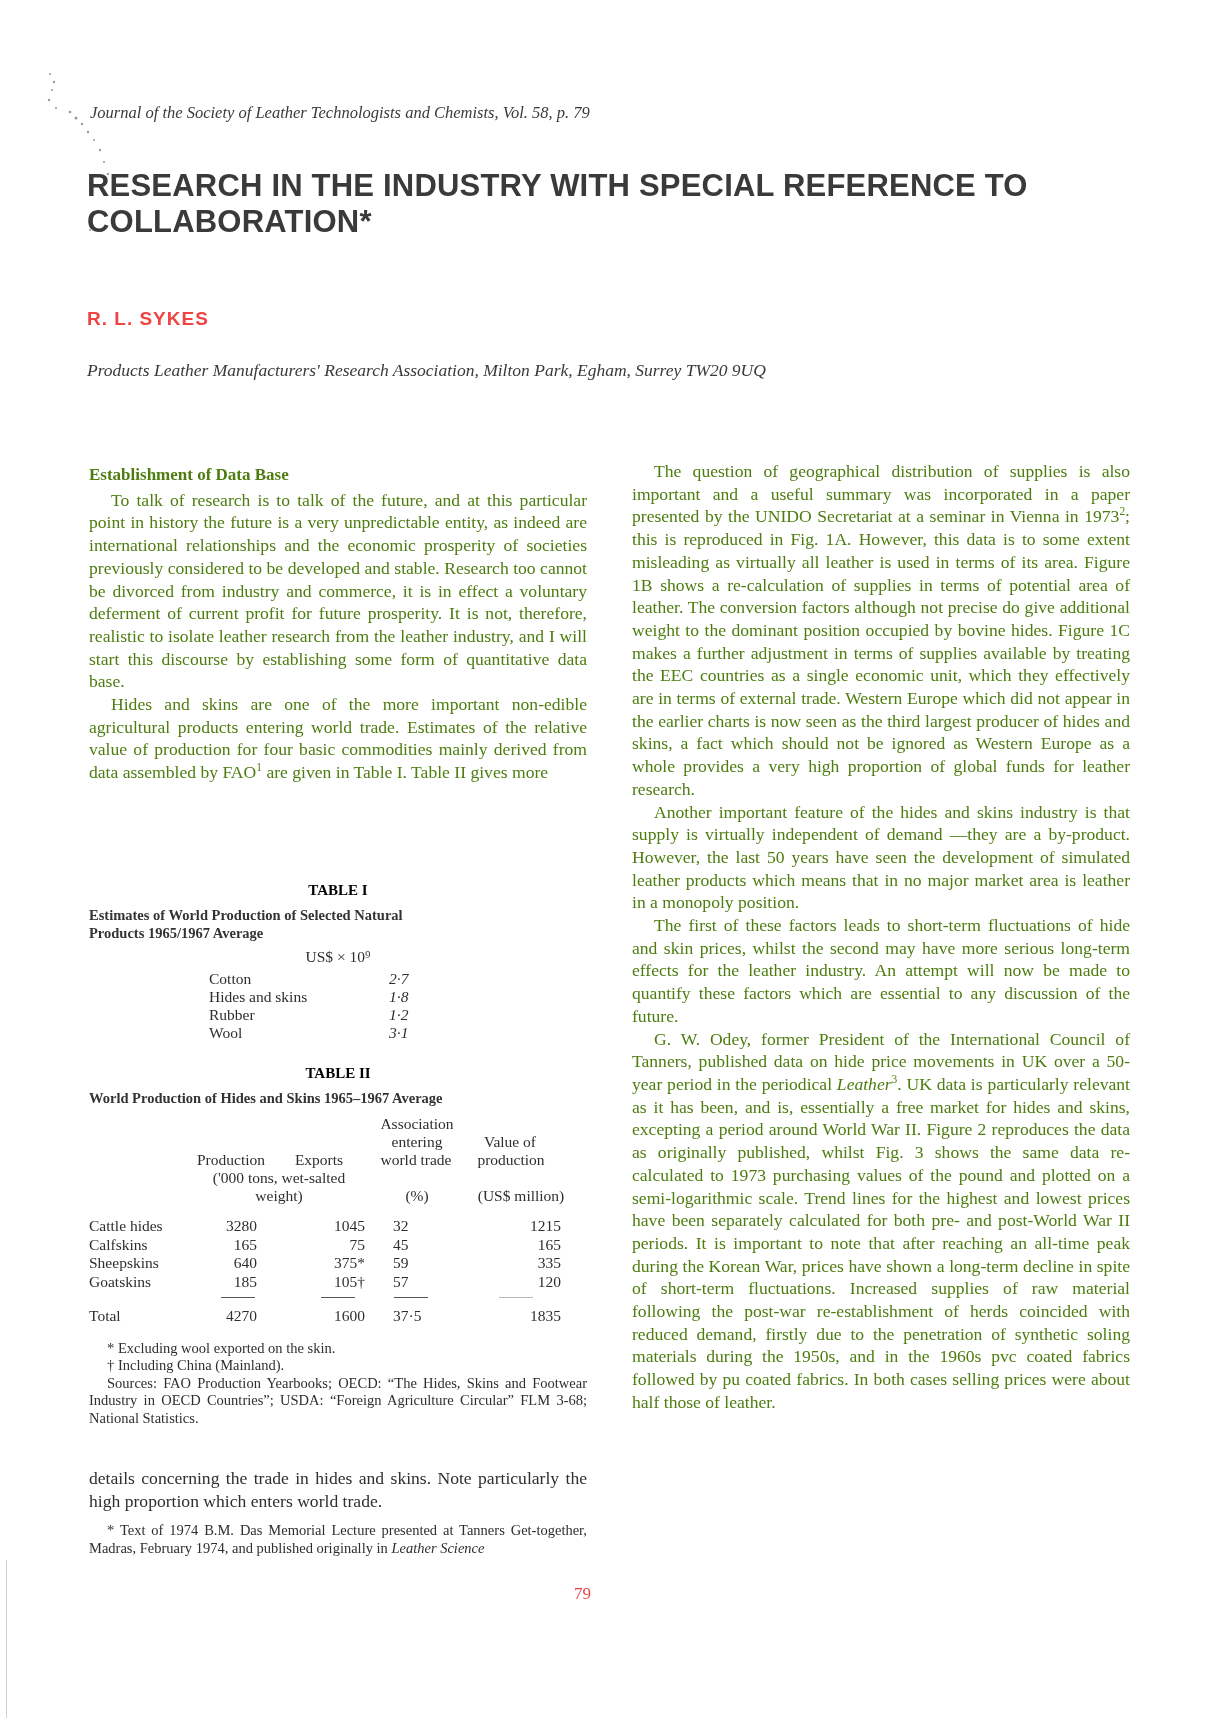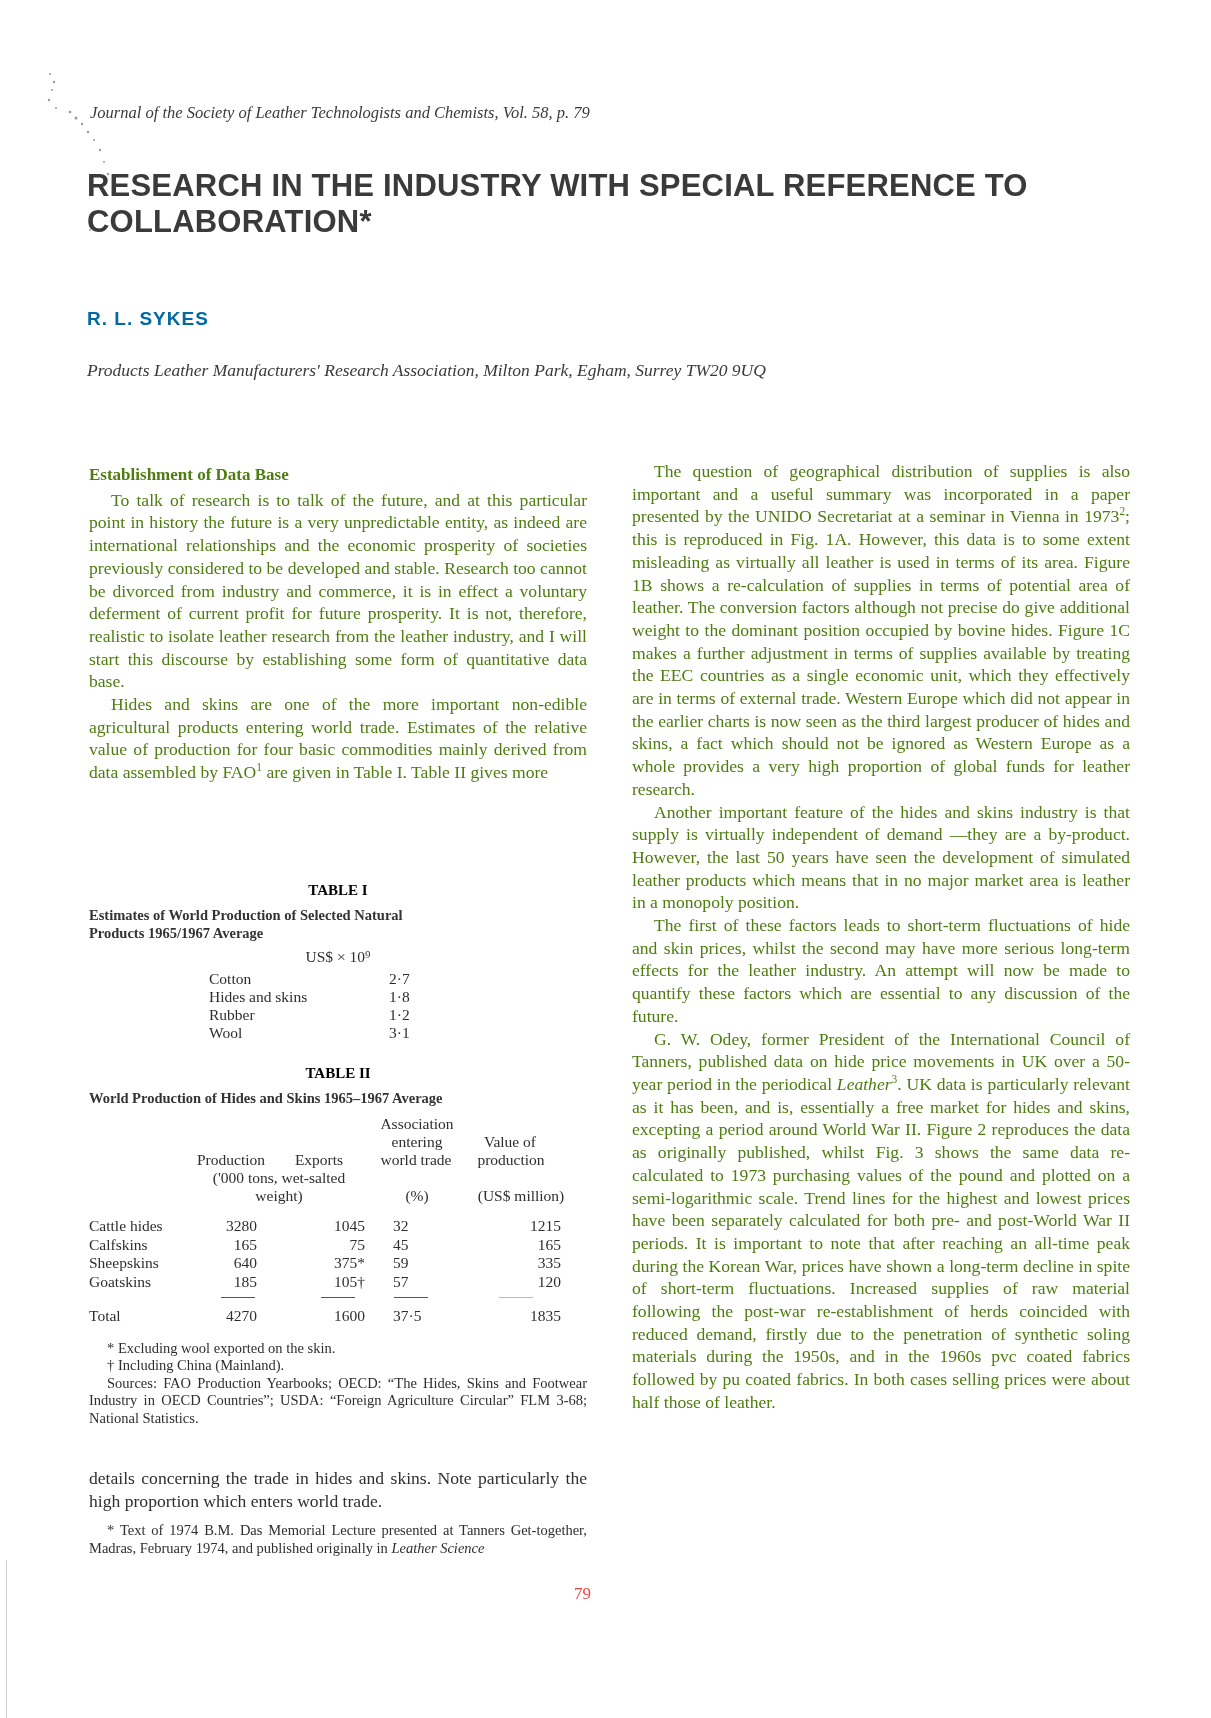--- a/index.html
+++ b/index.html
@@ -1,34 +1,34 @@
 <!DOCTYPE html>
 <html><head>
 <meta charset="utf-8">
 <style>
   html, body { margin: 0; padding: 0; background: #ffffff; }
   body { width: 1211px; height: 1718px; position: relative; overflow: hidden; color: #2e2e2e; font-family: "Liberation Serif", serif; }
   .journal { position: absolute; left: 90px; top: 103px; font-style: italic; font-size: 16.5px; color: #3a3a3a; }
   .title { position: absolute; left: 87px; top: 168px; width: 1050px; font-family: "Liberation Sans", sans-serif; font-weight: bold; font-size: 31px; line-height: 36px; color: #3a3a3a; letter-spacing: 0.2px; }
-  .author { position: absolute; left: 87px; top: 308px; font-family: "Liberation Sans", sans-serif; font-weight: bold; font-size: 19px; color: #0369a1; letter-spacing: 1px; }
+  .author { position: absolute; left: 87px; top: 308px; font-family: "Liberation Sans", sans-serif; font-weight: bold; font-size: 19px; color: #ef4444; letter-spacing: 1px; }
   .affil { position: absolute; left: 87px; top: 360px; font-style: italic; font-size: 17.5px; color: #3a3a3a; }
   .col { position: absolute; width: 498px; font-size: 17.6px; line-height: 22.7px; text-align: justify; color: #4d7c0f; }
   .col-left { left: 89px; top: 464px; }
   .col-right { left: 632px; top: 460px; }
   .sec-head { font-weight: bold; font-size: 17px; margin-bottom: 2px; }
   p.para { margin: 0; text-indent: 22px; hyphens: manual; }
   sup { font-size: 0.65em; line-height: 0; vertical-align: 0.6em; }
   .tbl-title { text-align: center; font-weight: bold; font-size: 15px; line-height: 20px; color: #000000; }
   .tbl-cap { font-weight: bold; font-size: 14.5px; line-height: 18px; color: #333; }
   .t1 { position: absolute; left: 89px; top: 880px; width: 498px; }
   .t1-unit { text-align: center; font-size: 15.5px; margin-top: 6px; }
   .t1-rows { margin-left: 120px; margin-top: 4px; font-size: 15.5px; line-height: 18px; }
   .t1-row { display: flex; }
   .t1-row .n { width: 180px; }
-  .t1-row .v { width: 60px; text-align: left; }
+  .t1-row .v { width: 60px; text-align: left; font-style: italic; }
   .t2 { position: absolute; left: 89px; top: 1063px; width: 498px; }
   .t2-grid { font-size: 15.5px; line-height: 18px; margin-top: 6px; }
   .t2-head { position: relative; height: 118px; }
   .t2-head span { position: absolute; text-align: center; }
   .t2-row { display: flex; line-height: 18.5px; }
   .t2-row .c0 { width: 98px; text-align: left; }
   .t2-row .c1 { width: 70px; text-align: right; }
   .t2-row .c2 { width: 108px; text-align: right; }
   .t2-row .c3 { width: 88px; text-align: left; padding-left: 28px; box-sizing: border-box; width: 116px; }
   .t2-row .c4 { width: 80px; text-align: right; }

